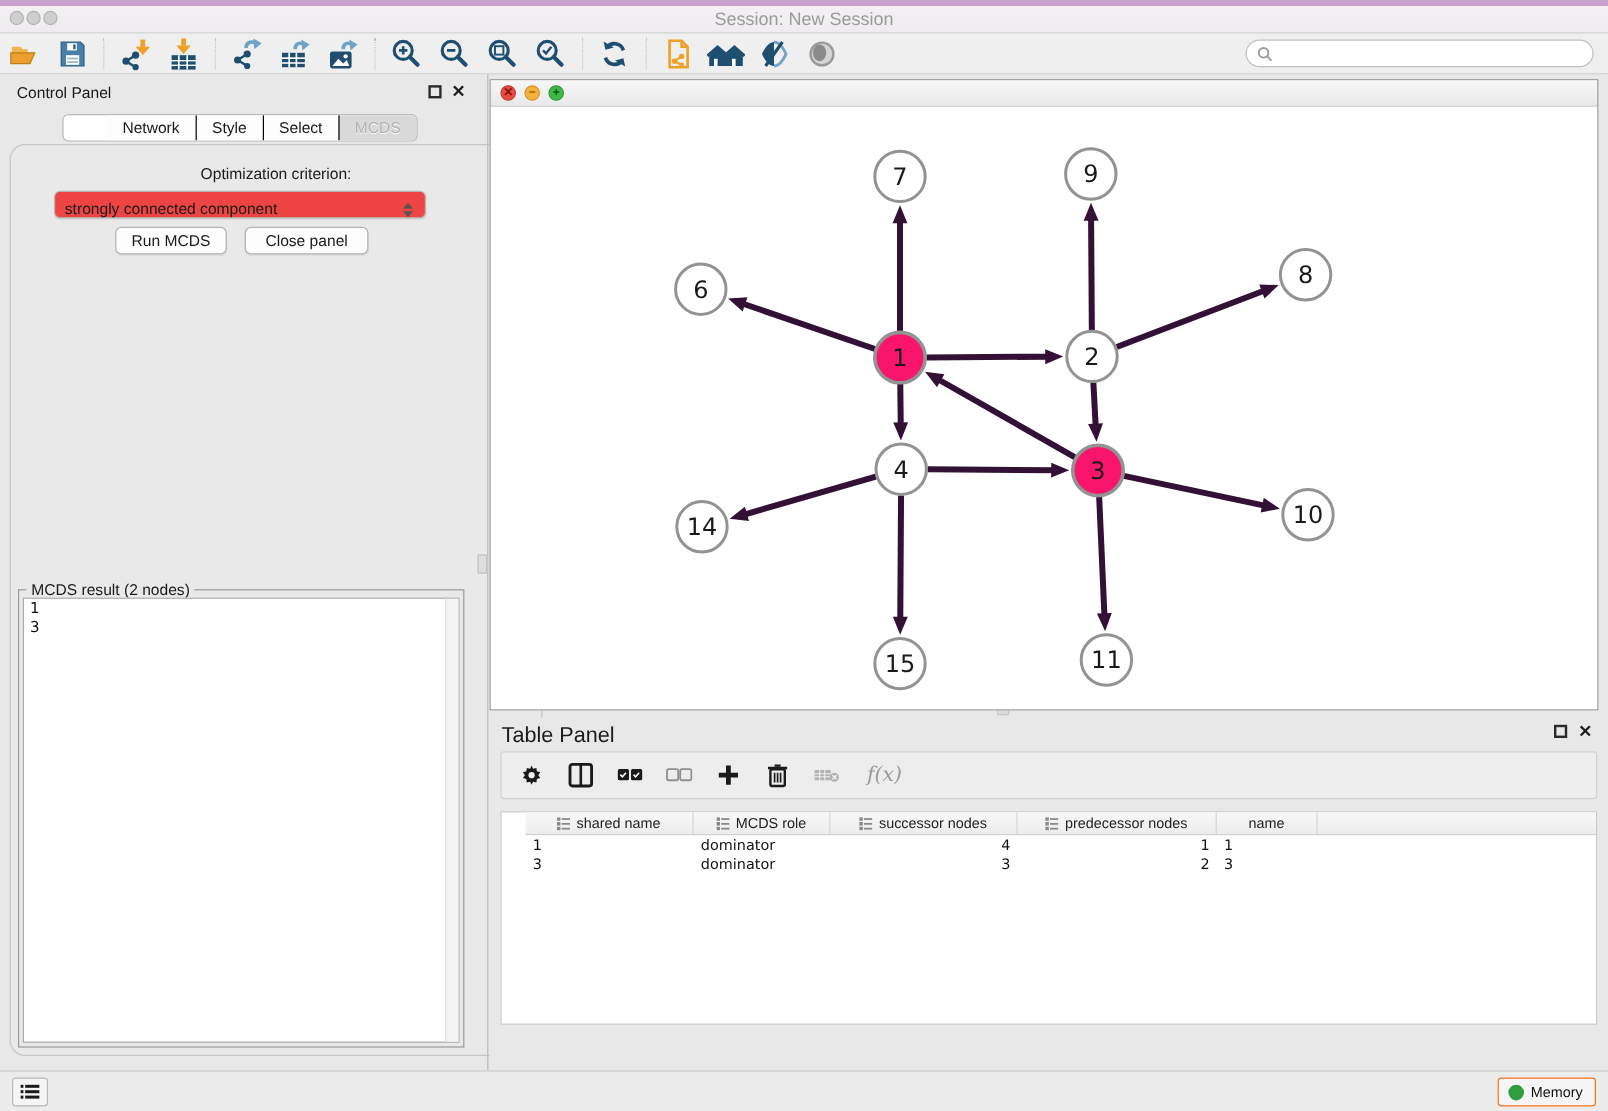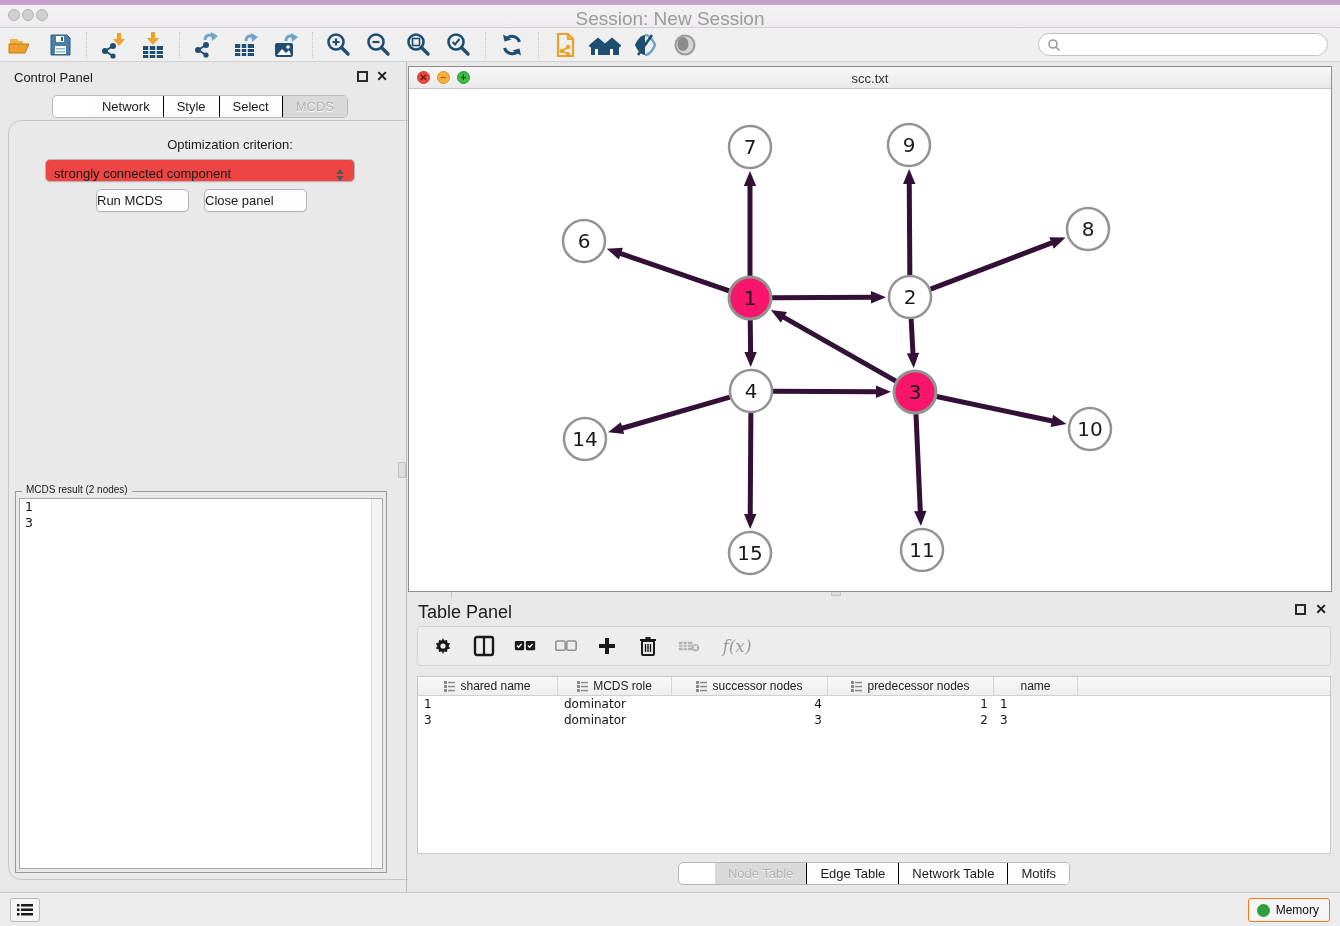--- a/index.html
+++ b/index.html
@@ -5,21 +5,21 @@
   * { margin:0; padding:0; box-sizing:border-box; }
   html,body { width:1340px; height:926px; }
   body { font-family:"Liberation Sans", sans-serif; background:#e8e8e8; position:relative; overflow:hidden; }
   #app { position:absolute; inset:0; width:1340px; height:926px; background:#e8e8e8; }
 
   
   .titlebar { position:absolute; left:0; top:0; width:1340px; height:28px;
     background:linear-gradient(#f4f2f4,#eeecee); border-bottom:1px solid #cfcfcf; }
   .titlebar .accent { position:absolute; left:0; top:0; width:100%; height:5px; background:#c7a3cc; }
   .titlebar .title { position:absolute; left:0; right:0; top:8px; text-align:center;
-    font-size:19px; color:#9b9b9b; }
+    font-size:15px; color:#9b9b9b; }
   .traffic { position:absolute; top:9px; width:12px; height:12px; border-radius:50%;
     background:#cfcfcf; border:1px solid #b3b3b3; }
 
   
   .toolbar { position:absolute; left:0; top:28px; width:1340px; height:34px;
     background:#efefef; border-bottom:1px solid #d2d2d2; display:flex; align-items:center; }
   .tb-icon { width:34px; height:28px; display:flex; align-items:center; justify-content:center; margin:0 3px; }
   .tb-sep { width:1px; height:26px; border-left:1px dotted #c3c3c3; margin:0 6px; }
   .searchbox { position:absolute; right:12px; top:5px; width:290px; height:23px;
     background:#fff; border:1px solid #c2c2c2; border-radius:12px; display:flex; align-items:center; padding-left:8px; }
@@ -43,25 +43,25 @@
   .opt-label { position:absolute; left:0; right:0; top:16px; text-align:center; font-size:13px; color:#1a1a1a; }
   .dropdown { position:absolute; left:36px; top:38px; width:310px; height:23px; background:#ef4444;
     border:1px solid #b5b5b5; border-radius:5px; display:flex; align-items:flex-end; padding:0 8px;
     font-size:13px; color:#1a1a1a; box-shadow:0 1px 1px rgba(0,0,0,.06); }
   .dropdown .val { flex:1; }
   .chevrons { display:flex; flex-direction:column; gap:2px; margin-right:2px; }
   .chevrons i { display:block; width:0; height:0; border-left:4px solid transparent; border-right:4px solid transparent; }
   .chevrons .up { border-bottom:5px solid #555; }
   .chevrons .down { border-top:5px solid #555; }
   .btn { position:absolute; height:23px; background:#fdfdfd; border:1px solid #b3b3b3; border-radius:5px;
-    font-size:13px; color:#1a1a1a; line-height:21px; box-shadow:0 1px 1px rgba(0,0,0,.05); }
+    font-size:13px; color:#1a1a1a; text-align:center; line-height:21px; box-shadow:0 1px 1px rgba(0,0,0,.05); }
 
   .fieldset { position:absolute; left:6px; top:370px; width:372px; height:382px;
     border:1px solid #9a9a9a; background:transparent; }
-  .fieldset .legend { position:absolute; left:6px; top:-8px; background:#e9e9e9; padding:0 4px; font-size:10px; color:#1a1a1a; }
+  .fieldset .legend { position:absolute; left:6px; top:-8px; background:#e9e9e9; padding:0 4px; font-size:13px; color:#1a1a1a; }
   .result-area { position:absolute; left:3px; top:6px; right:3px; bottom:3px; background:#fff; border:1px solid #a8a8a8; }
   .result-scroll { position:absolute; right:0; top:0; width:11px; height:100%; background:#f4f4f4; border-left:1px solid #dcdcdc; }
   .result-line { font-size:12.5px; color:#111; padding-left:5px; line-height:16px; font-family:"DejaVu Sans", sans-serif; }
 
   
   .vsplit-line { position:absolute; left:406px; top:62px; width:1px; height:830px; background:#b9b9b9; }
   .vsplit-handle { position:absolute; left:398px; top:462px; width:8px; height:16px; background:#dedede; border:1px solid #c2c2c2; }
   .hsplit-handle { position:absolute; left:831px; top:589px; width:10px; height:7px; background:#dcdcdc; border:1px solid #c6c6c6; }
 
   
@@ -79,21 +79,21 @@
 
   
   .table-panel { position:absolute; left:408px; top:598px; width:932px; height:294px; background:#e8e8e8; }
   .tp-title { position:absolute; left:10px; top:4px; font-size:18px; color:#1a1a1a; }
   .tp-toolbar { position:absolute; left:9px; top:28px; width:914px; height:40px; background:#ededed;
     border:1px solid #d2d2d2; border-radius:3px; display:flex; align-items:center; padding-left:14px; gap:19px; }
   .tpi { width:22px; height:22px; display:flex; align-items:center; justify-content:center; }
   .tpi.disabled { opacity:.38; }
   .fx-text { font-family:"DejaVu Serif", serif; font-style:italic; font-size:17px; color:#9b9b9b; }
 
-  .data-table { position:absolute; left:9px; top:78px; width:914px; height:178px; background:#fff; border:1px solid #c8c8c8; }
+  .data-table { position:absolute; left:9px; top:78px; width:914px; height:178px; background:#fff; border:1px solid #c8c8c8;padding-left:20px; }
   .dt-header { display:flex; height:19px; background:linear-gradient(#f8f8f8,#ededed); border-bottom:1px solid #d0d0d0; }
   .dt-hcell { display:flex; align-items:center; justify-content:center; gap:5px; font-size:12px; color:#222;
     border-right:1px solid #d5d5d5; overflow:hidden; white-space:nowrap; }
   .dt-row { display:flex; height:16px; }
   .dt-cell { font-size:12px; color:#111; padding:1px 6px 0 6px; overflow:hidden; white-space:nowrap; font-family:"DejaVu Sans", sans-serif; }
   .ra { text-align:right; }
   .c0{width:140px;} .c1{width:114px;} .c2{width:156px;} .c3{width:166px;} .c4{width:84px;}
 
   .tp-tabs { position:absolute; left:0; right:0; top:264px; text-align:center; }
 
@@ -312,21 +312,20 @@
 
   <div class="vsplit-line"></div>
   <div class="vsplit-handle"></div>
   <div class="hsplit-handle"></div>
 
   <div class="net-window">
     <div class="net-titlebar">
       <span class="tl tl-red" style="left:8px">✕</span>
       <span class="tl tl-yellow" style="left:28px">−</span>
       <span class="tl tl-green" style="left:48px">+</span>
-      <span class="net-title">scc.txt</span>
     </div>
     <div class="net-canvas">
       <svg id="graph-svg" width="922" height="502" viewBox="0 0 922 502">
           <line x1="341" y1="187" x2="341" y2="94" stroke="#331036" stroke-width="5"></line>
           <polygon points="341,82 347.2,97 334.8,97" fill="#331036"></polygon>
           <line x1="320.1924875913935" y1="201.85525176330984" x2="209.04865666862878" y2="163.69140620549302" stroke="#331036" stroke-width="5"></line>
           <polygon points="197.6991044457525,159.79427080366202 213.89956468196053,158.80175474079803 209.87252476673515,170.5296253711035" fill="#331036"></polygon>
           <line x1="362.9995703250881" y1="208.8625026854682" x2="465.0007031044013" y2="208.22499560559748" stroke="#331036" stroke-width="5"></line>
           <polygon points="477.0004687362675,208.1499970703983 462.039510939621,214.44362414919482 461.96201245324846,202.04386632959972" fill="#331036"></polygon>
           <line x1="341.236545465451" y1="230.99872828694365" x2="341.6129256019893" y2="266.00208098500127" stroke="#331036" stroke-width="5"></line>
@@ -528,28 +527,20 @@
       </div>
       <div class="dt-row">
         <span class="dt-cell c0">3</span>
         <span class="dt-cell c1">dominator</span>
         <span class="dt-cell c2 ra">3</span>
         <span class="dt-cell c3 ra">2</span>
         <span class="dt-cell c4">3</span>
       </div>
     </div>
 
-    <div class="tp-tabs">
-      <span class="segtabs">
-        <span class="seg selected">Node Table</span>
-        <span class="seg">Edge Table</span>
-        <span class="seg">Network Table</span>
-        <span class="seg">Motifs</span>
-      </span>
-    </div>
   </div>
 
   <div class="statusbar">
     <div class="sb-left-btn">
       <svg width="16" height="14" viewBox="0 0 16 14">
           <g fill="#1a1a1a">
             <rect x="0" y="1" width="2.5" height="2.5"></rect>
             <rect x="4" y="1" width="12" height="2.5"></rect>
             <rect x="0" y="5.5" width="2.5" height="2.5"></rect>
             <rect x="4" y="5.5" width="12" height="2.5"></rect>

